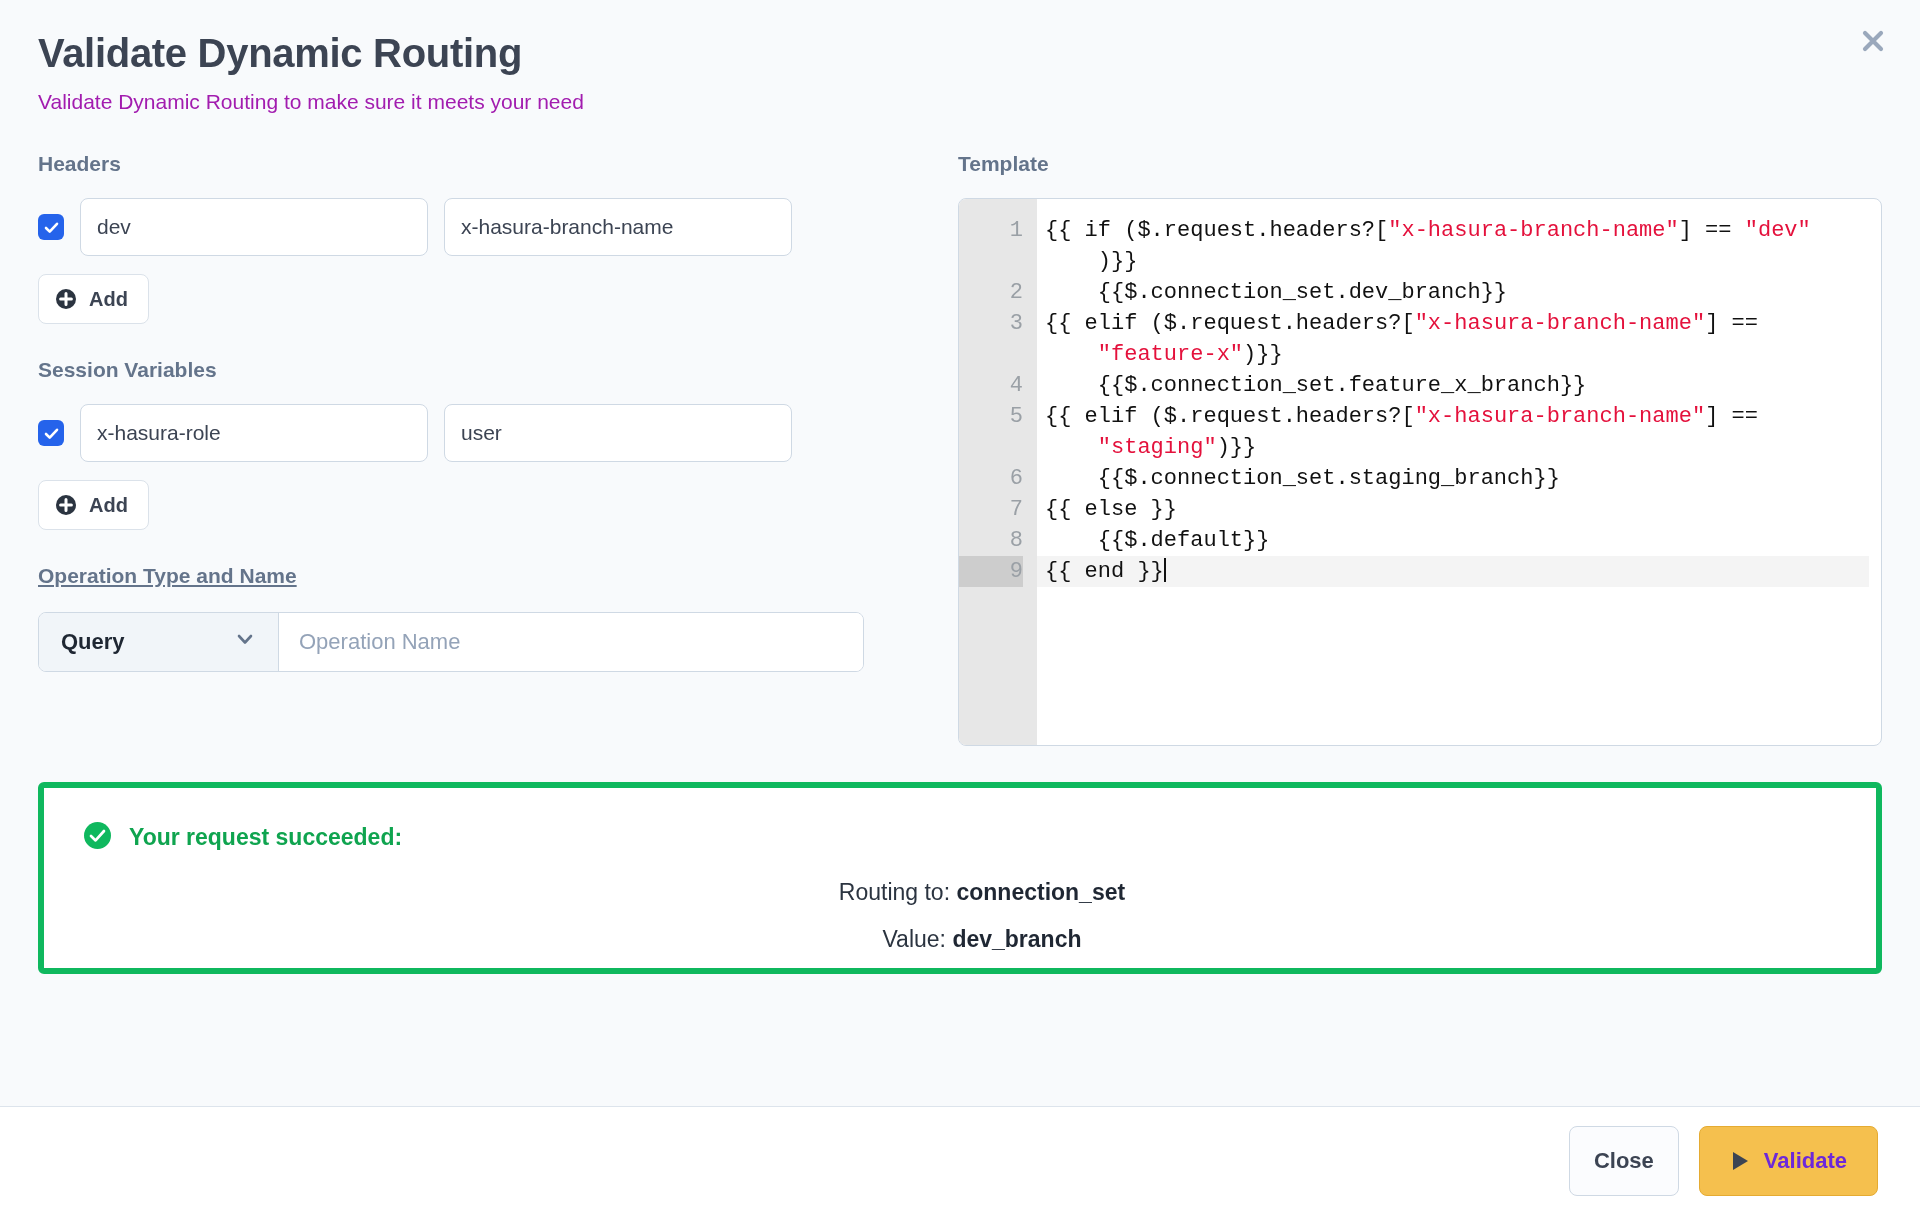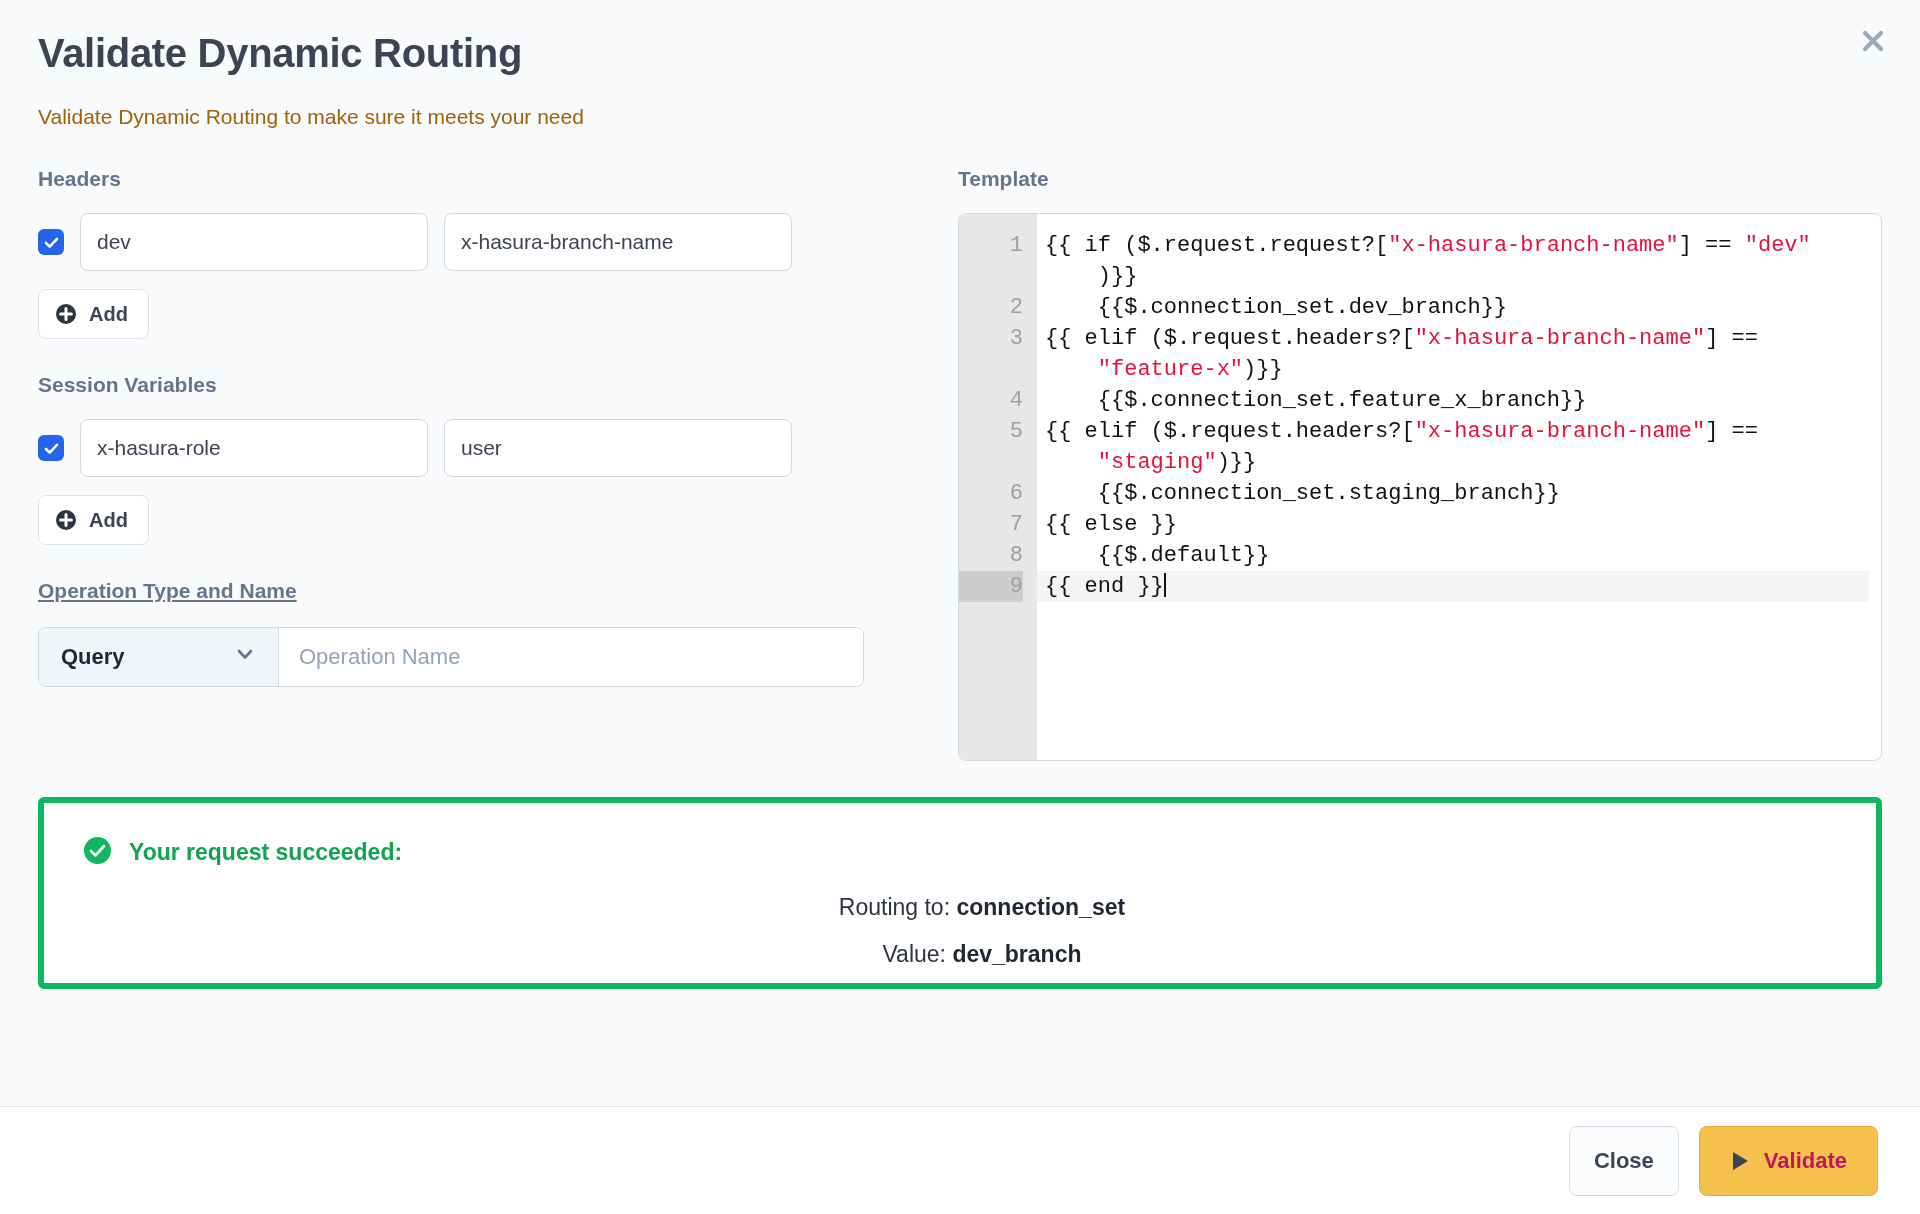--- a/index.html
+++ b/index.html
@@ -27,23 +27,23 @@
     position: relative;
   }
   .modal-title {
     font-size: 40px;
     font-weight: bold;
     color: #3c4453;
     letter-spacing: -0.3px;
     line-height: 1.15;
   }
   .modal-subtitle {
-    margin-top: 29px;
+    margin-top: 14px;
     font-size: 21px;
-    color: #a16207;
+    color: #a21caf;
     font-weight: 400;
   }
   .close-btn {
     position: absolute;
     top: 14px;
     right: 20px;
     width: 54px;
     height: 54px;
     display: flex;
     align-items: center;
@@ -264,21 +264,21 @@
   .btn-close {
     width: 110px;
     background: #fbfcfe;
     border: 1px solid #cfd9e4;
     color: #3c4453;
   }
   .btn-validate {
     padding: 2px 30px;
     background: #f5c04e;
     border: 1px solid #e5ab32;
-    color: #be185d;
+    color: #6d28d9;
   }
   .btn-validate svg { display: block; }
 </style>
 </head>
 <body>
 
 <div class="modal">
 
   <div class="modal-header">
     <div class="modal-title">Validate Dynamic Routing</div>
@@ -368,21 +368,21 @@
               <div class="ln wrap2">1</div>
               <div class="ln">2</div>
               <div class="ln wrap2">3</div>
               <div class="ln">4</div>
               <div class="ln wrap2">5</div>
               <div class="ln">6</div>
               <div class="ln">7</div>
               <div class="ln">8</div>
               <div class="ln active">9</div>
             </div>
-          <div class="code"><div class="row wrap2"><span>{{ if ($.request.request?[</span><span class="str">"x-hasura-branch-name"</span><span>] == </span><span class="str">"dev"</span><span>
+          <div class="code"><div class="row wrap2"><span>{{ if ($.request.headers?[</span><span class="str">"x-hasura-branch-name"</span><span>] == </span><span class="str">"dev"</span><span>
     )}}</span></div><div class="row"><span>    {{$.connection_set.dev_branch}}</span></div><div class="row wrap2"><span>{{ elif ($.request.headers?[</span><span class="str">"x-hasura-branch-name"</span><span>] ==
     </span><span class="str">"feature-x"</span><span>)}}</span></div><div class="row"><span>    {{$.connection_set.feature_x_branch}}</span></div><div class="row wrap2"><span>{{ elif ($.request.headers?[</span><span class="str">"x-hasura-branch-name"</span><span>] ==
     </span><span class="str">"staging"</span><span>)}}</span></div><div class="row"><span>    {{$.connection_set.staging_branch}}</span></div><div class="row"><span>{{ else }}</span></div><div class="row"><span>    {{$.default}}</span></div><div class="row active"><span>{{ end }}</span><span class="cursor"></span></div></div>
         </div>
       </div>
 
     </div>
 
     <div class="result">
       <div class="result-head">

